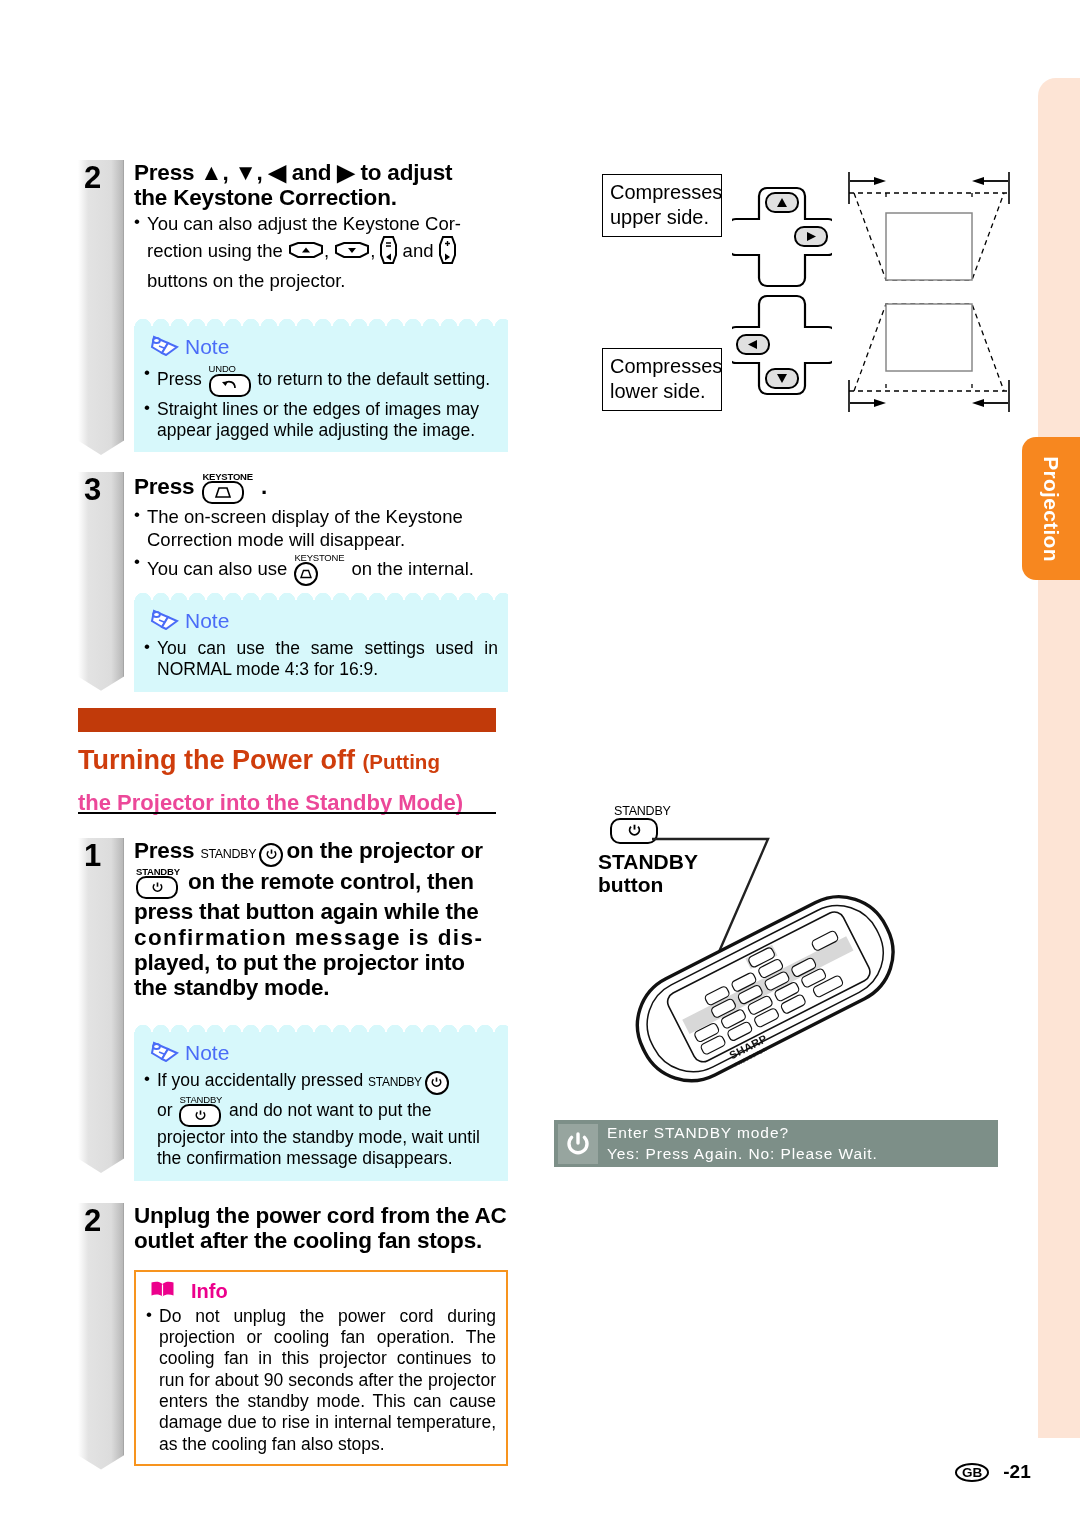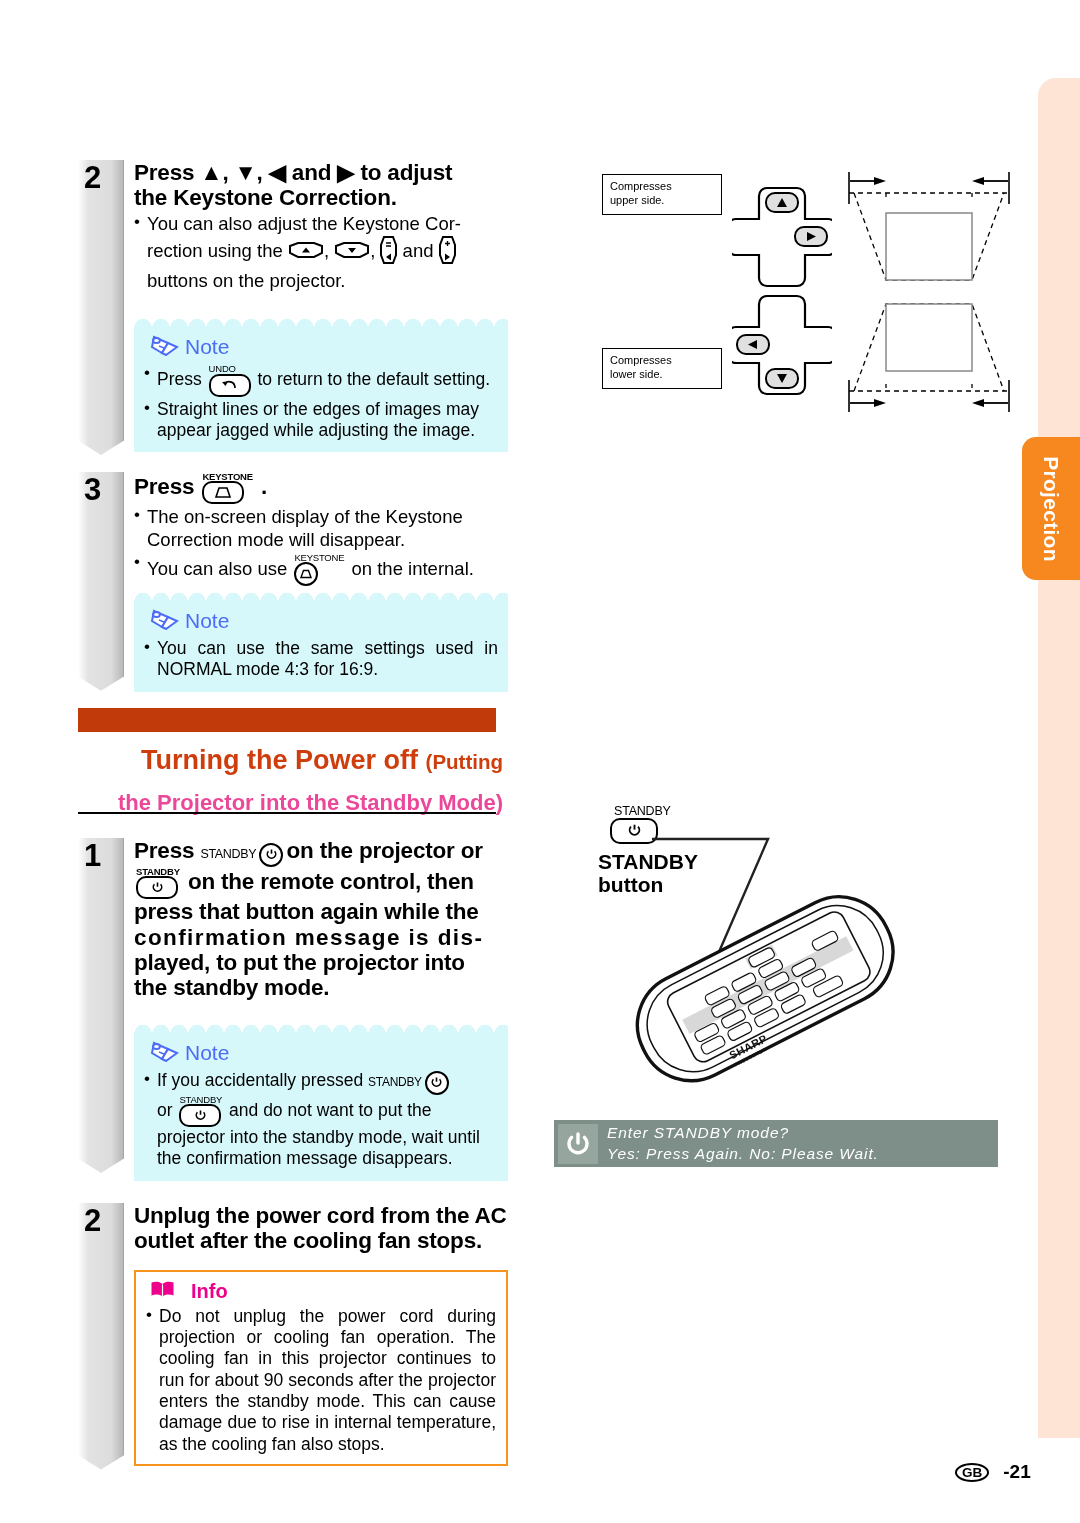--- a/index.html
+++ b/index.html
@@ -66,21 +66,21 @@
   .notebox ul.bul li{font-size:17.5px;line-height:1.21;}
   
   .infobox{
     border:2px solid #f7941e;background:#fff;margin:7px 0 0 56px;padding:6px 10px 9px 10px;
   }
   .info-head{display:flex;align-items:center;gap:16px;margin:2px 0 3px 4px;}
   .info-head .lbl{color:#ec008c;font-size:20px;font-weight:bold;}
   .infobox ul.bul li{font-size:17.5px;line-height:1.22;}
   
   #sec-bar{position:absolute;left:78px;top:708px;width:418px;height:24px;background:#c13a0a;}
-  #sec-head{position:absolute;left:78px;top:745px;width:425px;text-align:right;}
+  #sec-head{position:absolute;left:78px;top:745px;width:425px;}
   #sec-head .t1{color:#cf3d0c;font-weight:bold;font-size:27px;line-height:1.16;}
   #sec-head .t1 .small{font-size:20.5px;}
   #sec-head .t2{color:#ec4899;font-weight:bold;font-size:22px;line-height:1.2;margin-top:14px;}
   #sec-rule{position:absolute;left:78px;top:812px;width:418px;height:2px;background:#000;}
   
   .btn{display:inline-block;vertical-align:middle;}
   .stk{display:inline-flex;flex-direction:column;align-items:flex-start;
        vertical-align:middle;margin:0 2px;}
   .cap{font-size:9.5px;line-height:1;letter-spacing:-.2px;}
   .pill{
@@ -89,29 +89,29 @@
   }
   .circ{
     border:2px solid #000;border-radius:50%;height:20px;width:20px;
     display:flex;align-items:center;justify-content:center;background:#fff;
   }
   .sm{font-size:12.5px;font-weight:normal;letter-spacing:-.3px;}
   
   #fig-keystone{position:absolute;left:596px;top:166px;width:420px;height:250px;}
   .cbox{
     position:absolute;border:1.6px solid #000;background:#fff;
-    font-size:11px;line-height:1.25;padding:5px 7px 6px 7px;
+    font-size:20px;line-height:1.25;padding:5px 7px 6px 7px;
   }
   #standby-callout{position:absolute;left:598px;top:805px;width:330px;}
   #standby-callout .ttl{font-size:21px;font-weight:bold;line-height:1.12;margin-top:6px;}
   #remote-fig{position:absolute;left:612px;top:880px;width:310px;height:215px;}
   
   #osd{
     position:absolute;left:554px;top:1120px;width:444px;height:47px;
-    background:#7d8f88;display:flex;align-items:center;font-style:italic;
+    background:#7d8f88;display:flex;align-items:center;
   }
   #osd .icon{
     width:40px;height:40px;margin:0 9px 0 4px;background:#97a59f;
     display:flex;align-items:center;justify-content:center;flex:none;
   }
   #osd .txt{color:#fff;font-size:15.5px;line-height:1.35;letter-spacing:.9px;}
   
   #pageno{
     position:absolute;left:955px;top:1461px;font-size:19px;font-weight:bold;
     display:flex;align-items:center;gap:14px;

